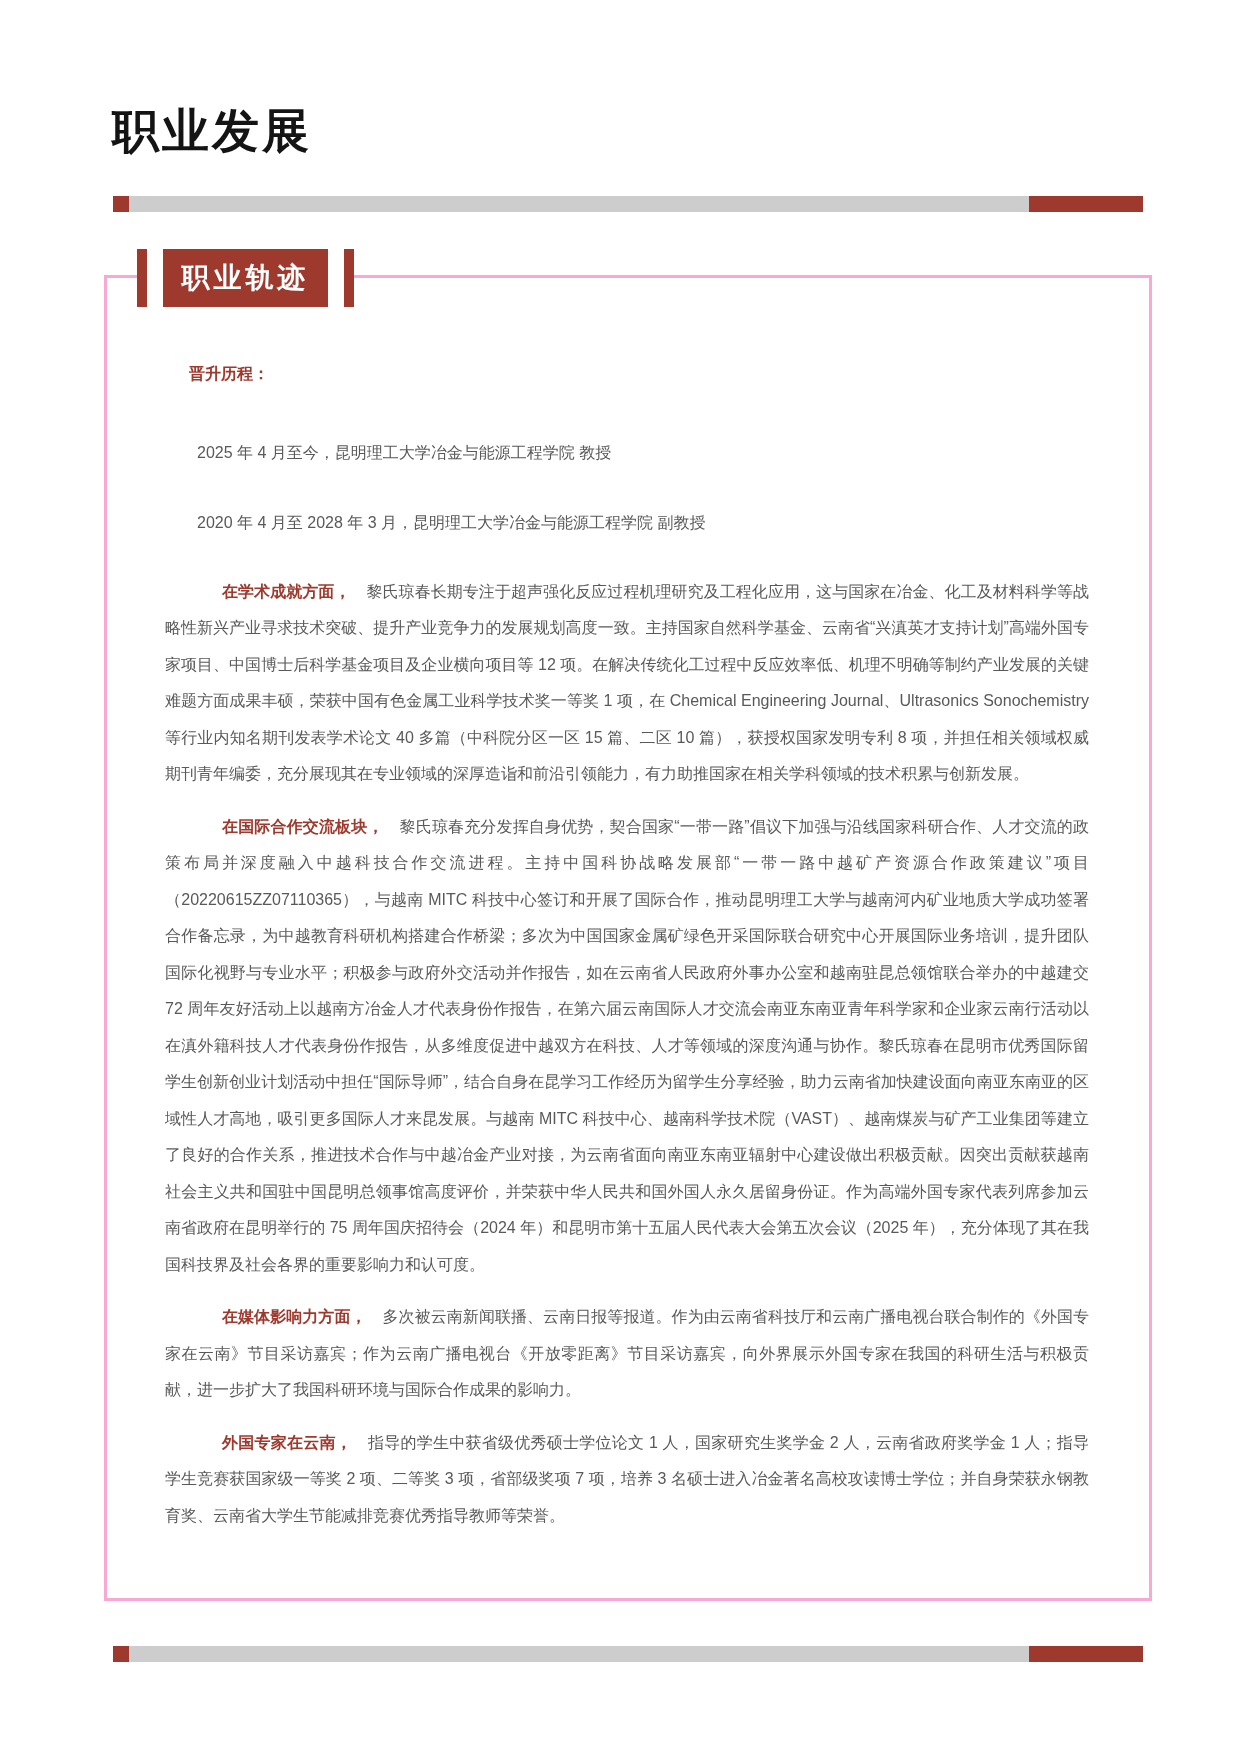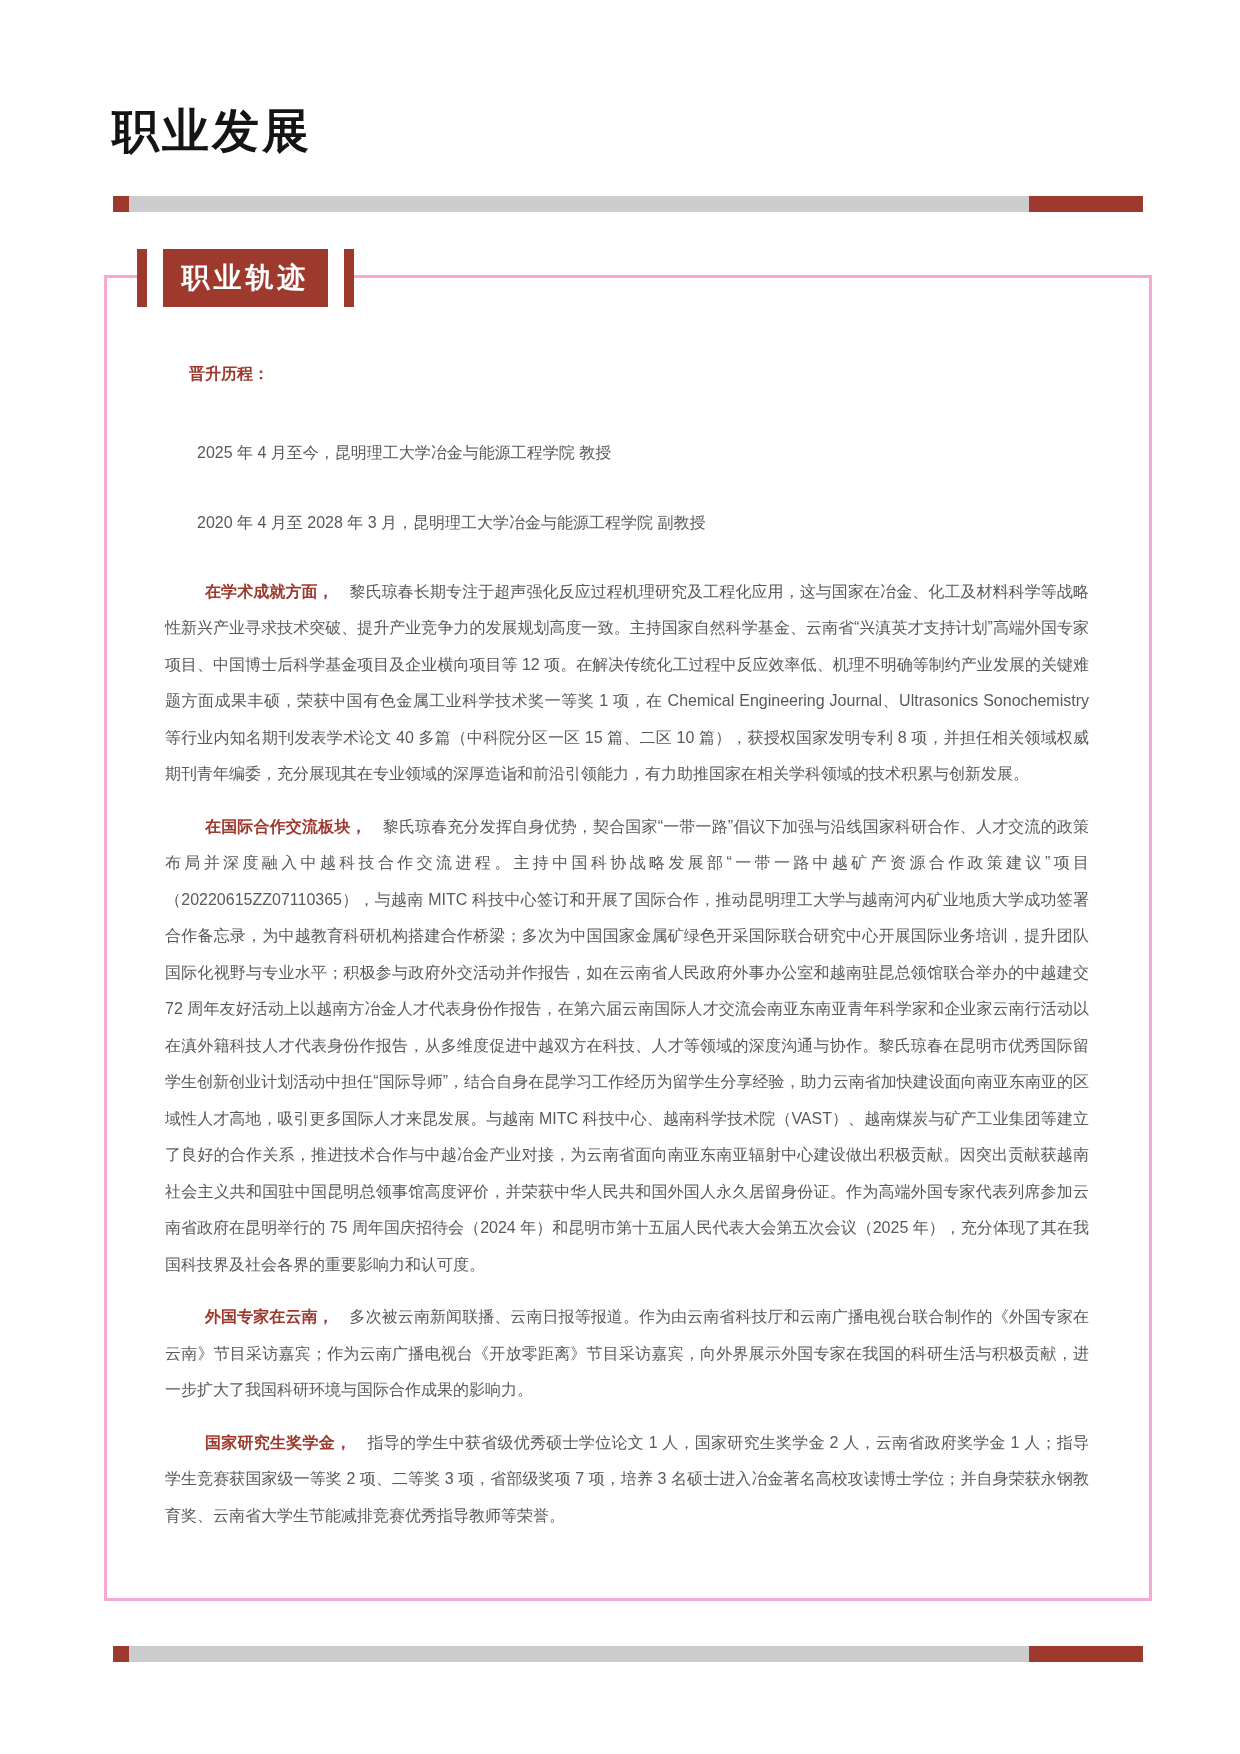--- a/index.html
+++ b/index.html
@@ -76,20 +76,21 @@
   .promo-heading {
     text-indent: 2em;
     color: var(--accent);
     font-weight: 700;
   }
   .promo-item { text-indent: 2em; margin-top: 18px; }
   .para { text-indent: 2em; }
   .para .lead {
     color: var(--accent);
     font-weight: 700;
+    margin-left: 17px;
   }
 </style>
 </head>
 <body>
 
 <div class="page">
 
   <h1 class="page-title">职业发展</h1>
 
   <div class="divider divider-top">
@@ -108,22 +109,22 @@
 
     <div class="text-area">
       <p class="promo-heading">晋升历程：</p>
       <div id="promo-list">
           <p class="promo-item">2025 年 4 月至今，昆明理工大学冶金与能源工程学院 教授</p>
           <p class="promo-item">2020 年 4 月至 2028 年 3 月，昆明理工大学冶金与能源工程学院 副教授</p>
         </div>
       <div id="paragraphs">
           <p class="para"><span class="lead">在学术成就方面，</span><span>黎氏琼春长期专注于超声强化反应过程机理研究及工程化应用，这与国家在冶金、化工及材料科学等战略性新兴产业寻求技术突破、提升产业竞争力的发展规划高度一致。主持国家自然科学基金、云南省“兴滇英才支持计划”高端外国专家项目、中国博士后科学基金项目及企业横向项目等 12 项。在解决传统化工过程中反应效率低、机理不明确等制约产业发展的关键难题方面成果丰硕，荣获中国有色金属工业科学技术奖一等奖 1 项，在 Chemical Engineering Journal、Ultrasonics Sonochemistry 等行业内知名期刊发表学术论文 40 多篇（中科院分区一区 15 篇、二区 10 篇），获授权国家发明专利 8 项，并担任相关领域权威期刊青年编委，充分展现其在专业领域的深厚造诣和前沿引领能力，有力助推国家在相关学科领域的技术积累与创新发展。</span></p>
           <p class="para"><span class="lead">在国际合作交流板块，</span><span>黎氏琼春充分发挥自身优势，契合国家“一带一路”倡议下加强与沿线国家科研合作、人才交流的政策布局并深度融入中越科技合作交流进程。主持中国科协战略发展部“一带一路中越矿产资源合作政策建议”项目（20220615ZZ07110365），与越南 MITC 科技中心签订和开展了国际合作，推动昆明理工大学与越南河内矿业地质大学成功签署合作备忘录，为中越教育科研机构搭建合作桥梁；多次为中国国家金属矿绿色开采国际联合研究中心开展国际业务培训，提升团队国际化视野与专业水平；积极参与政府外交活动并作报告，如在云南省人民政府外事办公室和越南驻昆总领馆联合举办的中越建交 72 周年友好活动上以越南方冶金人才代表身份作报告，在第六届云南国际人才交流会南亚东南亚青年科学家和企业家云南行活动以在滇外籍科技人才代表身份作报告，从多维度促进中越双方在科技、人才等领域的深度沟通与协作。黎氏琼春在昆明市优秀国际留学生创新创业计划活动中担任“国际导师”，结合自身在昆学习工作经历为留学生分享经验，助力云南省加快建设面向南亚东南亚的区域性人才高地，吸引更多国际人才来昆发展。与越南 MITC 科技中心、越南科学技术院（VAST）、越南煤炭与矿产工业集团等建立了良好的合作关系，推进技术合作与中越冶金产业对接，为云南省面向南亚东南亚辐射中心建设做出积极贡献。因突出贡献获越南社会主义共和国驻中国昆明总领事馆高度评价，并荣获中华人民共和国外国人永久居留身份证。作为高端外国专家代表列席参加云南省政府在昆明举行的 75 周年国庆招待会（2024 年）和昆明市第十五届人民代表大会第五次会议（2025 年），充分体现了其在我国科技界及社会各界的重要影响力和认可度。</span></p>
-          <p class="para"><span class="lead">外国专家在云南，</span><span>多次被云南新闻联播、云南日报等报道。作为由云南省科技厅和云南广播电视台联合制作的《外国专家在云南》节目采访嘉宾；作为云南广播电视台《开放零距离》节目采访嘉宾，向外界展示外国专家在我国的科研生活与积极贡献，进一步扩大了我国科研环境与国际合作成果的影响力。</span></p>
-          <p class="para"><span class="lead">国家研究生奖学金，</span><span>指导的学生中获省级优秀硕士学位论文 1 人，国家研究生奖学金 2 人，云南省政府奖学金 1 人；指导学生竞赛获国家级一等奖 2 项、二等奖 3 项，省部级奖项 7 项，培养 3 名硕士进入冶金著名高校攻读博士学位；并自身荣获永钢教育奖、云南省大学生节能减排竞赛优秀指导教师等荣誉。</span></p>
+          <p class="para"><span class="lead">在媒体影响力方面，</span><span>多次被云南新闻联播、云南日报等报道。作为由云南省科技厅和云南广播电视台联合制作的《外国专家在云南》节目采访嘉宾；作为云南广播电视台《开放零距离》节目采访嘉宾，向外界展示外国专家在我国的科研生活与积极贡献，进一步扩大了我国科研环境与国际合作成果的影响力。</span></p>
+          <p class="para"><span class="lead">外国专家在云南，</span><span>指导的学生中获省级优秀硕士学位论文 1 人，国家研究生奖学金 2 人，云南省政府奖学金 1 人；指导学生竞赛获国家级一等奖 2 项、二等奖 3 项，省部级奖项 7 项，培养 3 名硕士进入冶金著名高校攻读博士学位；并自身荣获永钢教育奖、云南省大学生节能减排竞赛优秀指导教师等荣誉。</span></p>
         </div>
     </div>
 
   </section>
 
   <div class="divider divider-bottom">
     <span class="sq"></span>
     <span class="ln"></span>
     <span class="bar"></span>
   </div>

